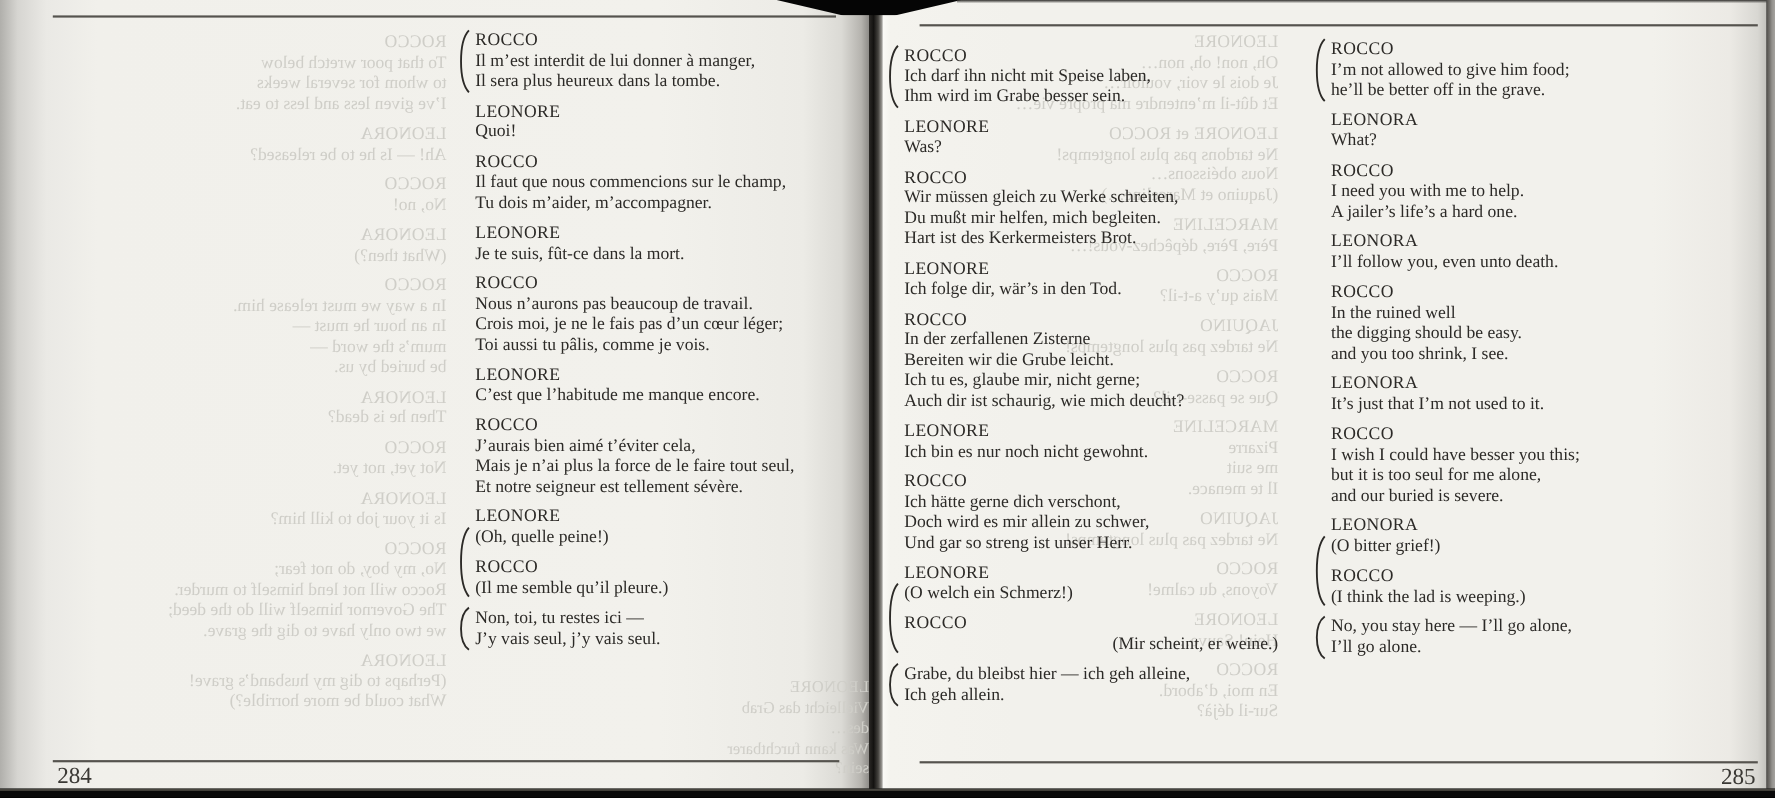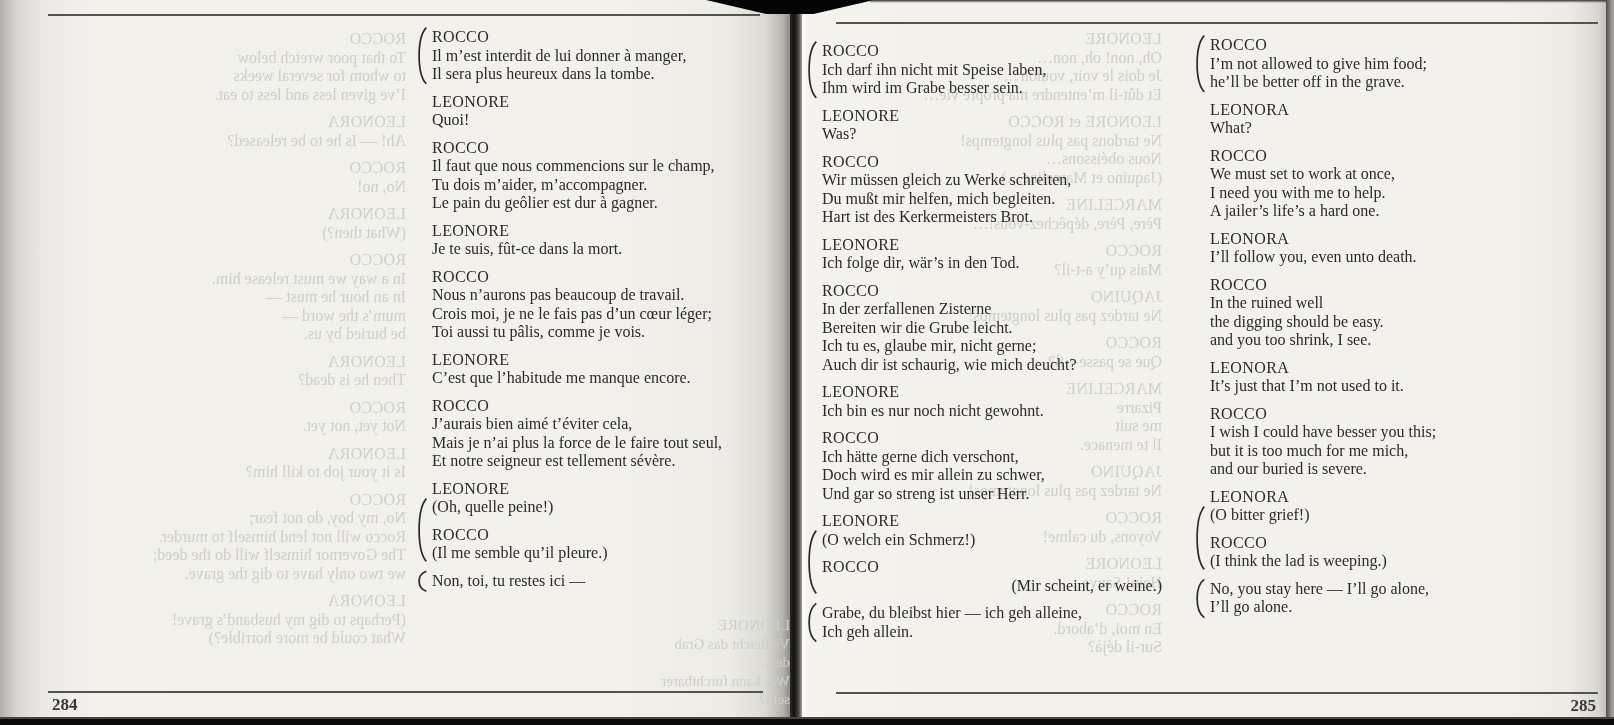--- a/index.html
+++ b/index.html
@@ -24,21 +24,21 @@
   .top-edge-right{position:absolute;left:870px;top:0;width:736px;height:3px;
     background:linear-gradient(#343330,rgba(0,0,0,0));}
   .bottom-bar{position:absolute;left:0;top:717px;width:1614px;height:8px;
     background:#0a0a0a;border-top:2px solid #47453f;}
   
   .rule{position:absolute;height:2px;background:#55534e;}
   .rule-top-left{left:48px;top:14px;width:712px;}
   .rule-top-right{left:836px;top:22px;width:762px;}
   .rule-bottom-left{left:48px;top:691px;width:715px;}
   .rule-bottom-right{left:836px;top:692px;width:762px;}
-  .page-number{position:absolute;font-size:17px;color:#3a3834;font-weight:bold;}
+  .page-number{position:absolute;font-size:21px;color:#3a3834;}
   .pn-left{left:52px;top:696px;}
   .pn-right{left:1536px;top:697px;width:60px;text-align:right;}
   
   .col{position:absolute;}
   .col-french {left:432px; top:28px; width:332px;}
   .col-german {left:822px; top:42px; width:340px;}
   .col-english{left:1210px;top:36px; width:348px;}
   .block{position:relative;margin-bottom:9px;}
   .speaker{letter-spacing:.4px;}
   .line.right{text-align:right;}
@@ -190,21 +190,20 @@
         </svg>
       </div>
       <div class="block">
         <div class="speaker">LEONORE</div>
         <div class="line">Quoi!</div>
       </div>
       <div class="block">
         <div class="speaker">ROCCO</div>
         <div class="line">Il faut que nous commencions sur le champ,</div>
         <div class="line">Tu dois m’aider, m’accompagner.</div>
-        <div class="line">Le pain du geôlier est dur à gagner.</div>
       </div>
       <div class="block">
         <div class="speaker">LEONORE</div>
         <div class="line">Je te suis, fût-ce dans la mort.</div>
       </div>
       <div class="block">
         <div class="speaker">ROCCO</div>
         <div class="line">Nous n’aurons pas beaucoup de travail.</div>
         <div class="line">Crois moi, je ne le fais pas d’un cœur léger;</div>
         <div class="line">Toi aussi tu pâlis, comme je vois.</div>
@@ -225,20 +224,21 @@
         <svg viewBox="0 0 13 100" preserveAspectRatio="none" class="brace brace-tall">
           <path d="M11 1 Q2.5 14 2.5 50 Q2.5 86 11 99" vector-effect="non-scaling-stroke"></path>
         </svg>
       </div>
       <div class="block">
         <div class="speaker">ROCCO</div>
         <div class="line">(Il me semble qu’il pleure.)</div>
       </div>
       <div class="block">
         <div class="line">Non, toi, tu restes ici —</div>
+        <div class="line">J’y vais seul, j’y vais seul.</div>
         <svg viewBox="0 0 13 100" preserveAspectRatio="none" class="brace brace-block">
           <path d="M11 1 Q2.5 14 2.5 50 Q2.5 86 11 99" vector-effect="non-scaling-stroke"></path>
         </svg>
       </div>
     </div>
   <div class="col col-german">
       <div class="block">
         <div class="speaker">ROCCO</div>
         <div class="line">Ich darf ihn nicht mit Speise laben,</div>
         <div class="line">Ihm wird im Grabe besser sein.</div>
@@ -304,42 +304,41 @@
         <svg viewBox="0 0 13 100" preserveAspectRatio="none" class="brace brace-block">
           <path d="M11 1 Q2.5 14 2.5 50 Q2.5 86 11 99" vector-effect="non-scaling-stroke"></path>
         </svg>
       </div>
       <div class="block">
         <div class="speaker">LEONORA</div>
         <div class="line">What?</div>
       </div>
       <div class="block">
         <div class="speaker">ROCCO</div>
-        <div class="line">We must set to work at once,</div>
         <div class="line">I need you with me to help.</div>
         <div class="line">A jailer’s life’s a hard one.</div>
       </div>
       <div class="block">
         <div class="speaker">LEONORA</div>
         <div class="line">I’ll follow you, even unto death.</div>
       </div>
       <div class="block">
         <div class="speaker">ROCCO</div>
         <div class="line">In the ruined well</div>
         <div class="line">the digging should be easy.</div>
         <div class="line">and you too shrink, I see.</div>
       </div>
       <div class="block">
         <div class="speaker">LEONORA</div>
         <div class="line">It’s just that I’m not used to it.</div>
       </div>
       <div class="block">
         <div class="speaker">ROCCO</div>
         <div class="line">I wish I could have besser you this;</div>
-        <div class="line">but it is too much for me mich,</div>
+        <div class="line">but it is too seul for me alone,</div>
         <div class="line">and our buried is severe.</div>
       </div>
       <div class="block">
         <div class="speaker">LEONORA</div>
         <div class="line">(O bitter grief!)</div>
         <svg viewBox="0 0 13 100" preserveAspectRatio="none" class="brace brace-tall">
           <path d="M11 1 Q2.5 14 2.5 50 Q2.5 86 11 99" vector-effect="non-scaling-stroke"></path>
         </svg>
       </div>
       <div class="block">

